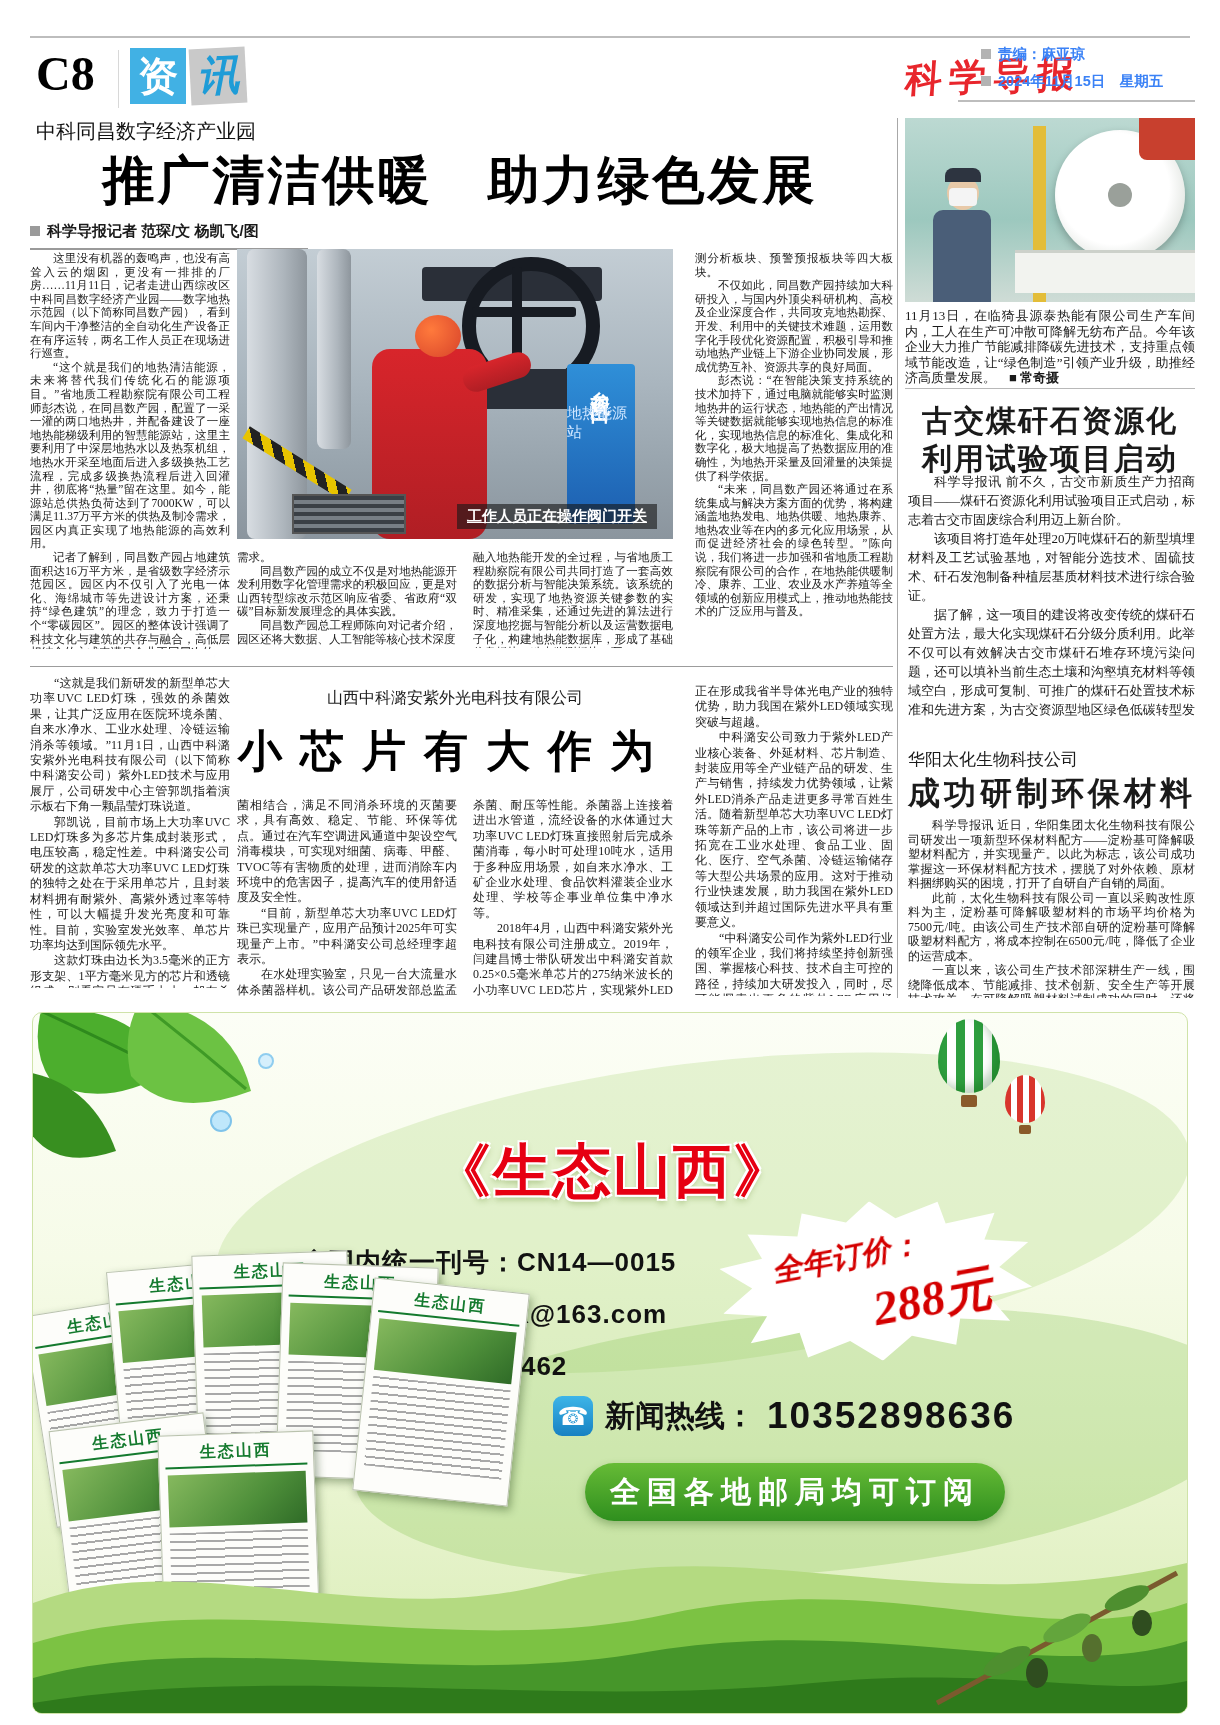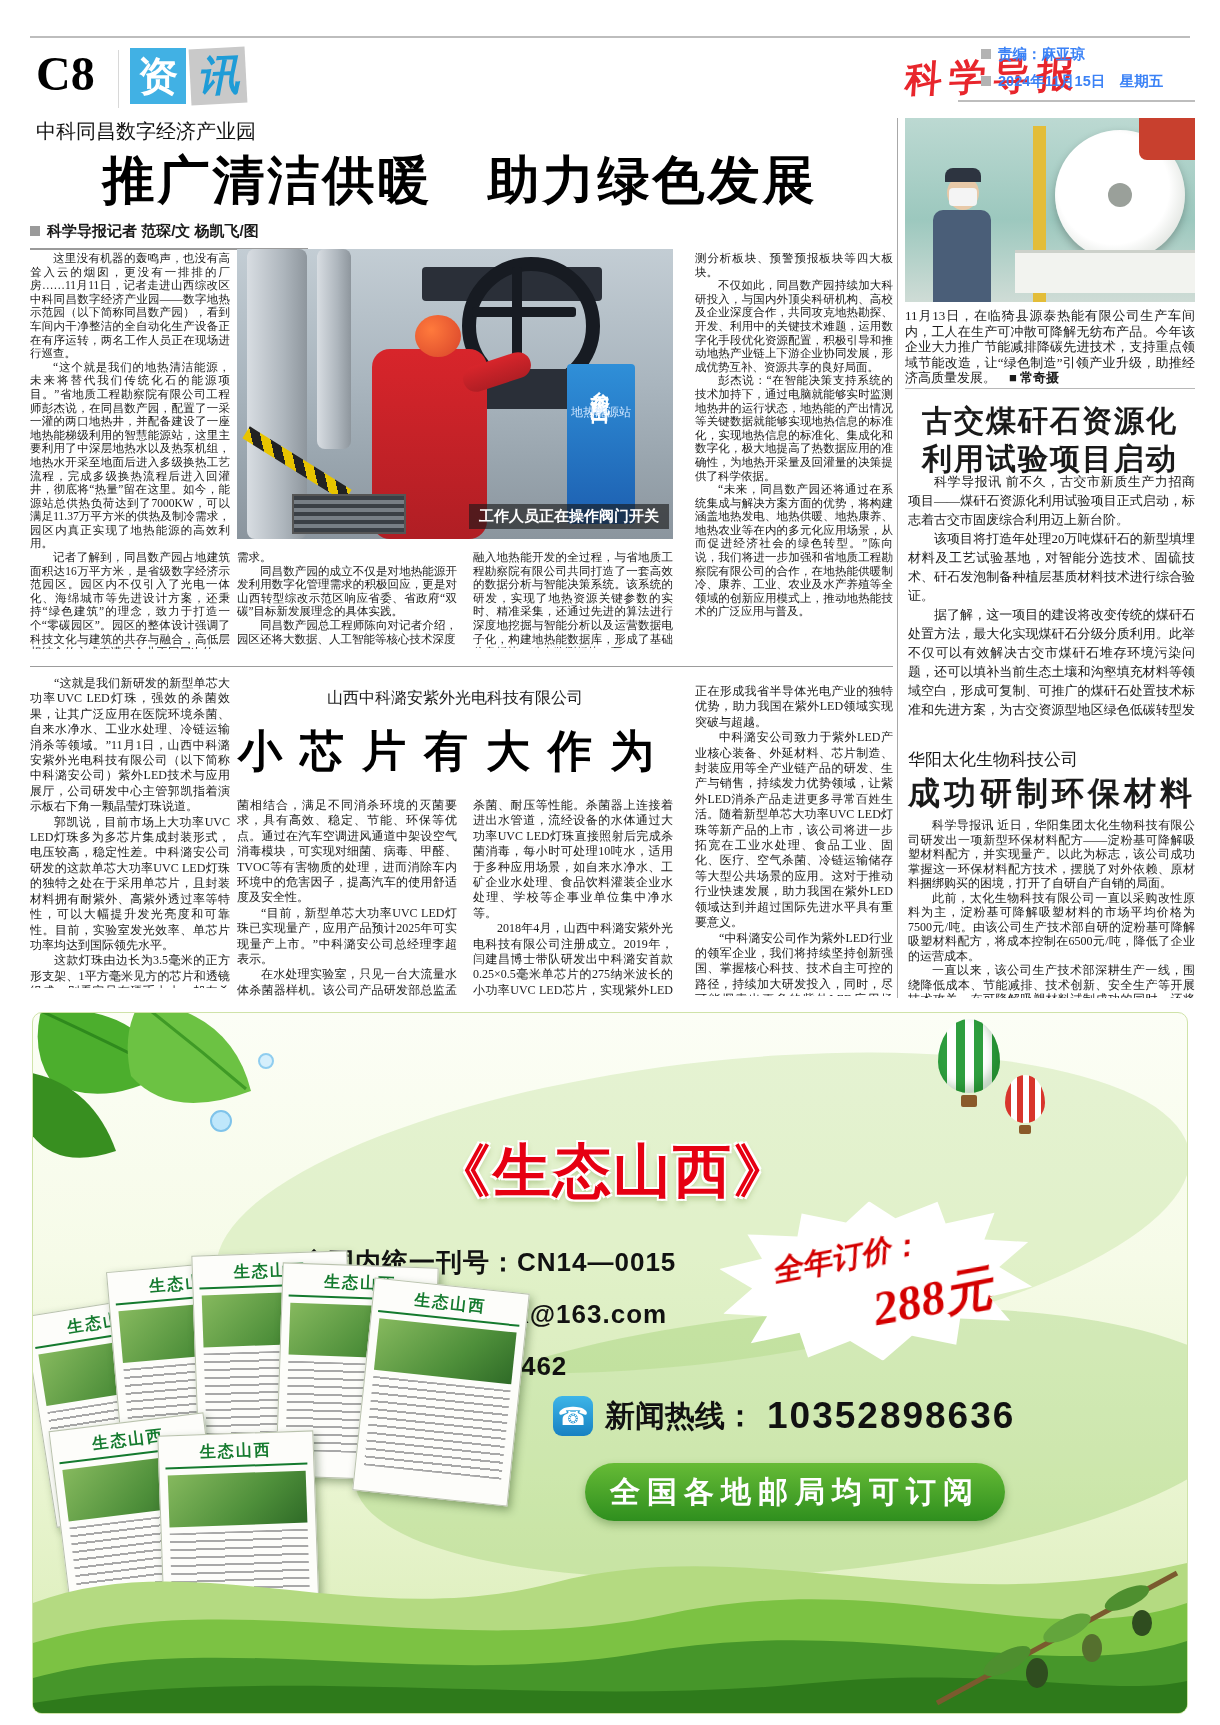--- a/index.html
+++ b/index.html
@@ -123,23 +123,23 @@
     <div class="abs wheelbar" style="left:235px;top:58px;width:104px;height:10px;"></div>
     <div class="abs wheelbar" style="left:275px;top:18px;width:10px;height:96px;"></div>
     <div class="abs p1flange" style="left:200px;top:120px;width:150px;height:40px;"></div>
     <div class="abs p1body" style="left:135px;top:100px;width:115px;height:190px;"></div>
     <div class="abs p1body" style="left:225px;top:110px;width:70px;height:26px;transform:rotate(-18deg);"></div>
     <div class="abs p1helmet" style="left:178px;top:66px;width:46px;height:42px;"></div>
     <div class="abs hazard" style="left:0;top:208px;width:120px;height:14px;transform:rotate(32deg);"></div>
     <div class="abs grate" style="left:55px;top:245px;width:110px;height:36px;"></div>
     <div class="abs bluesign" style="left:330px;top:115px;width:68px;height:150px;">
       <div class="vtext" style="font-size:20px;">参观出口</div>
-      <div style="font-size:12px;margin-top:6px;color:#cfe6ff;">地热能源站</div>
-    </div>
-    <div class="abs photocap" style="right:4px;bottom:10px;">工作人员正在操作阀门开关</div>
+      <div style="font-size:15px;margin-top:6px;color:#cfe6ff;">地热能源站</div>
+    </div>
+    <div class="abs photocap" style="right:16px;bottom:10px;text-decoration:underline;">工作人员正在操作阀门开关</div>
   </div>
 
   <div class="abs col mainbody" style="left:237px;top:551px;width:220px;height:97px;">
       <p class="ni">需求。</p>
       <p>同昌数产园的成立不仅是对地热能源开发利用数字化管理需求的积极回应，更是对山西转型综改示范区响应省委、省政府“双碳”目标新发展理念的具体实践。</p>
       <p>同昌数产园总工程师陈向对记者介绍，园区还将大数据、人工智能等核心技术深度</p>
     </div>
   <div class="abs col mainbody" style="left:473px;top:551px;width:200px;height:97px;">
       <p class="ni">融入地热能开发的全过程，与省地质工程勘察院有限公司共同打造了一套高效的数据分析与智能决策系统。该系统的研发，实现了地热资源关键参数的实时、精准采集，还通过先进的算法进行深度地挖掘与智能分析以及运营数据电子化，构建地热能数据库，形成了基础信息板块、动态监测板块、预</p>
     </div>

